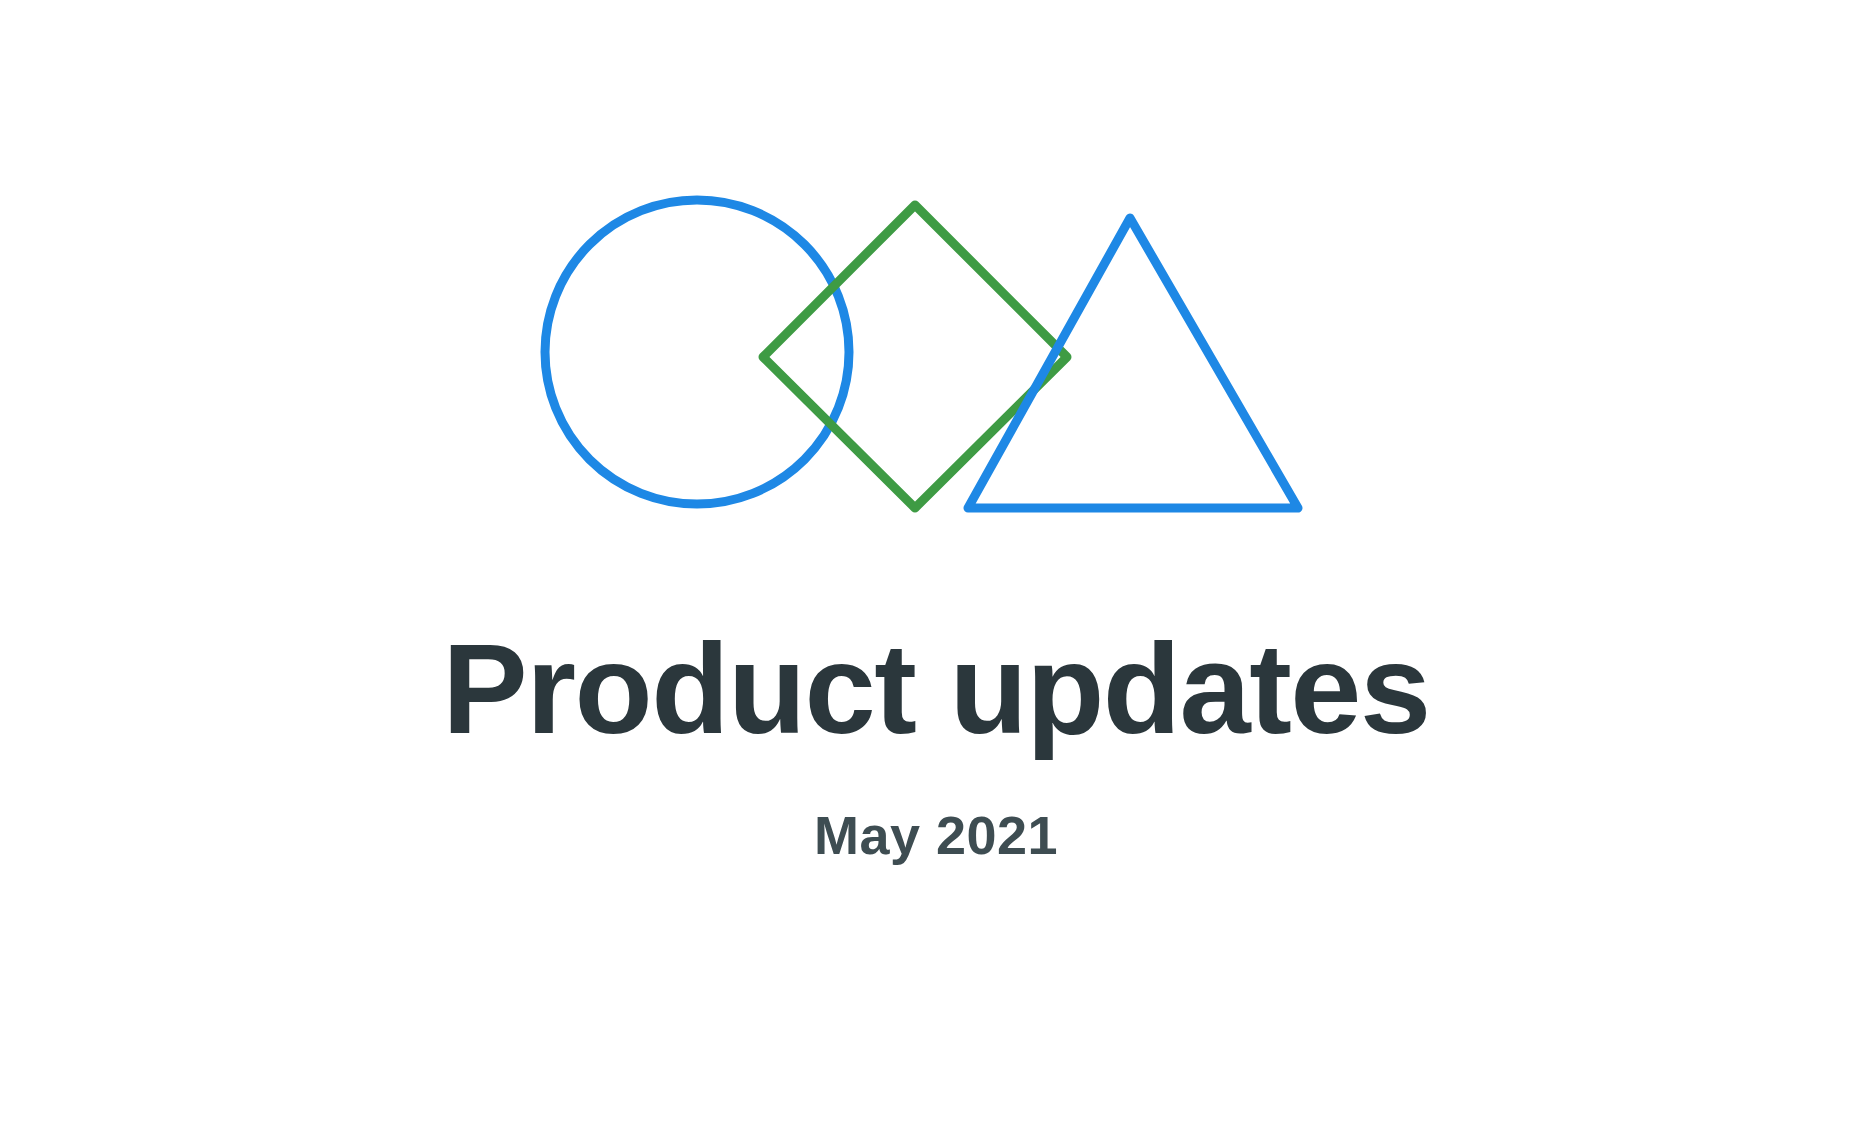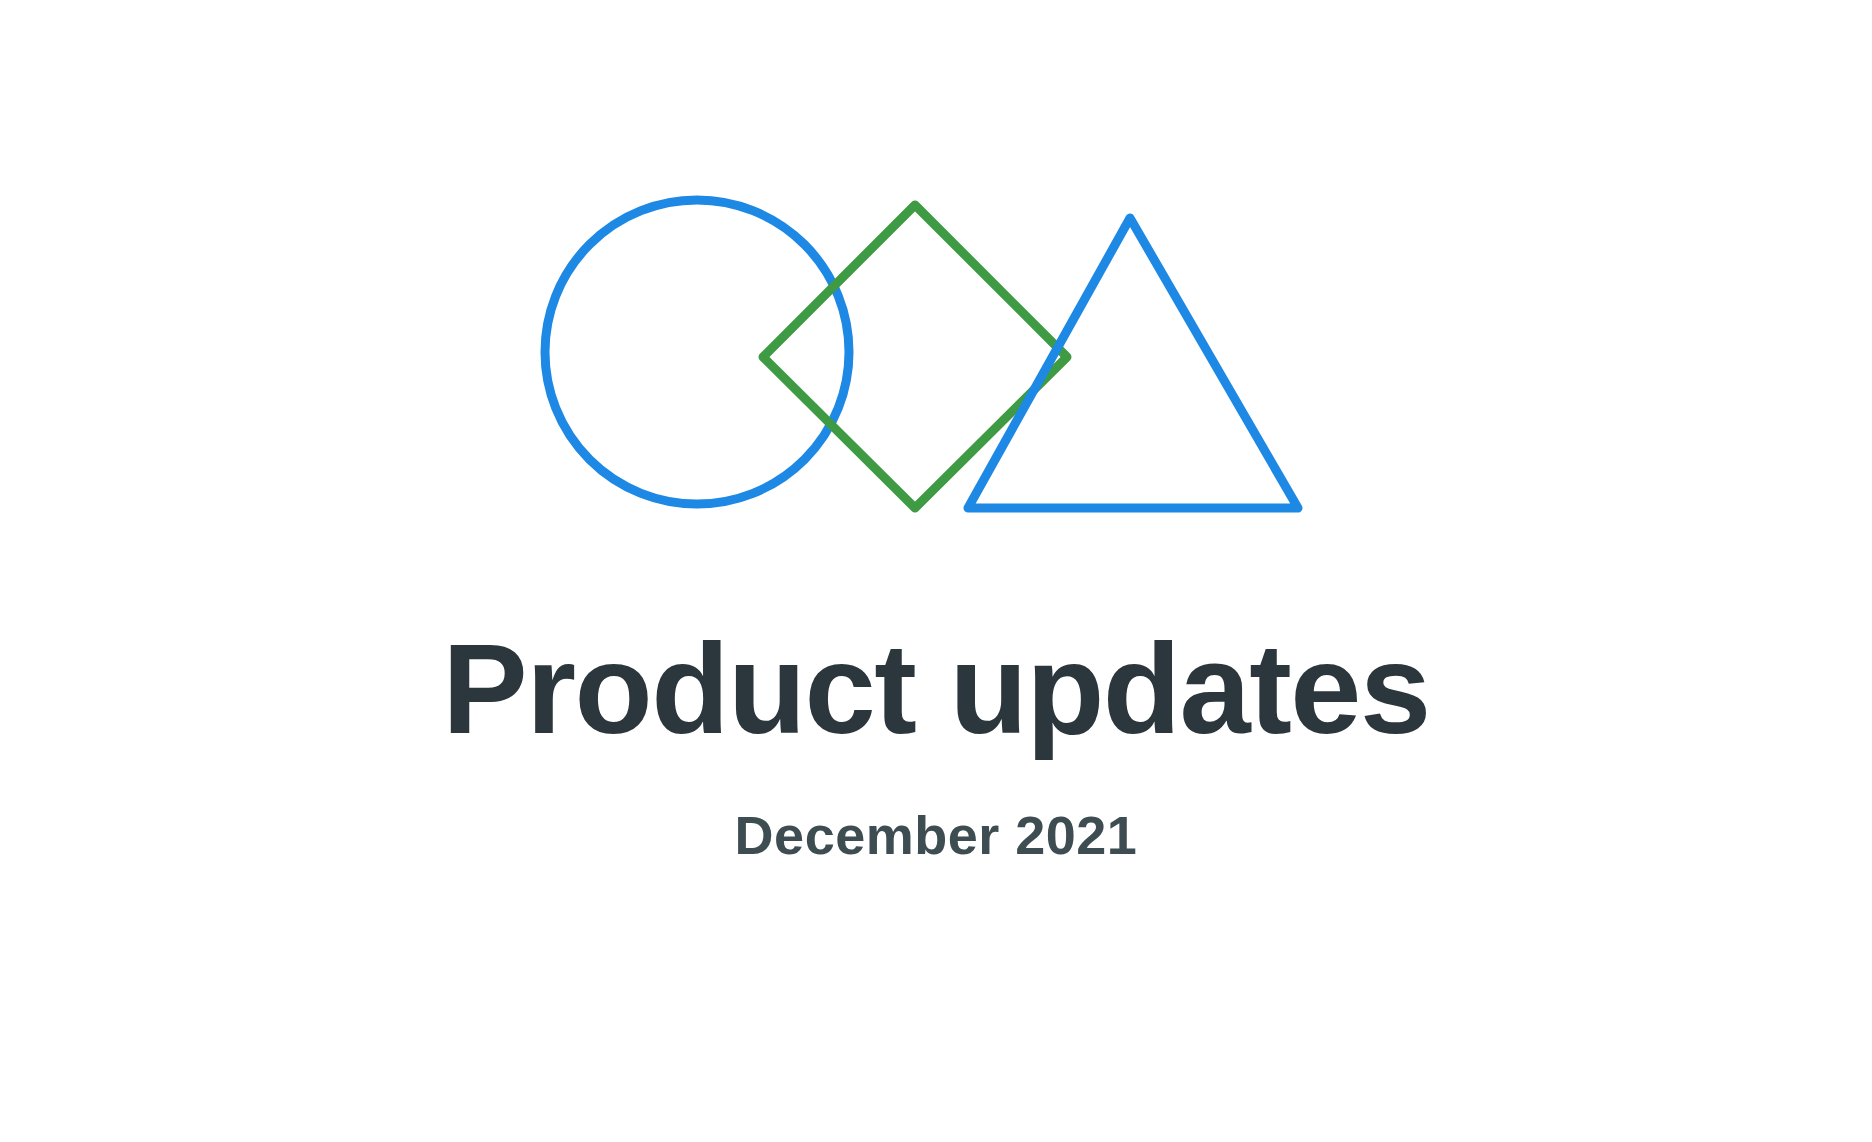--- a/index.html
+++ b/index.html
@@ -80,16 +80,16 @@
   <div class="logo-mark">
     <svg viewBox="0 0 1872 620" xmlns="http://www.w3.org/2000/svg">
       <circle cx="697" cy="352" r="152" fill="none" stroke="#1e88e5" stroke-width="9" stroke-linejoin="round" stroke-linecap="round"></circle>
       <polygon points="915,205 1067,357 915,508 763,357" fill="none" stroke="#3e9b44" stroke-width="9" stroke-linejoin="round" stroke-linecap="round"></polygon>
       <polygon points="1130,218 1298,508 968,508" fill="none" stroke="#1e88e5" stroke-width="9" stroke-linejoin="round" stroke-linecap="round"></polygon>
     </svg>
   </div>
 
   <div class="text-block">
     <h1 class="page-title">Product updates</h1>
-    <div class="page-subtitle">December 2021</div>
+    <div class="page-subtitle">May 2021</div>
   </div>
 
 </div>
 
 </body></html>

